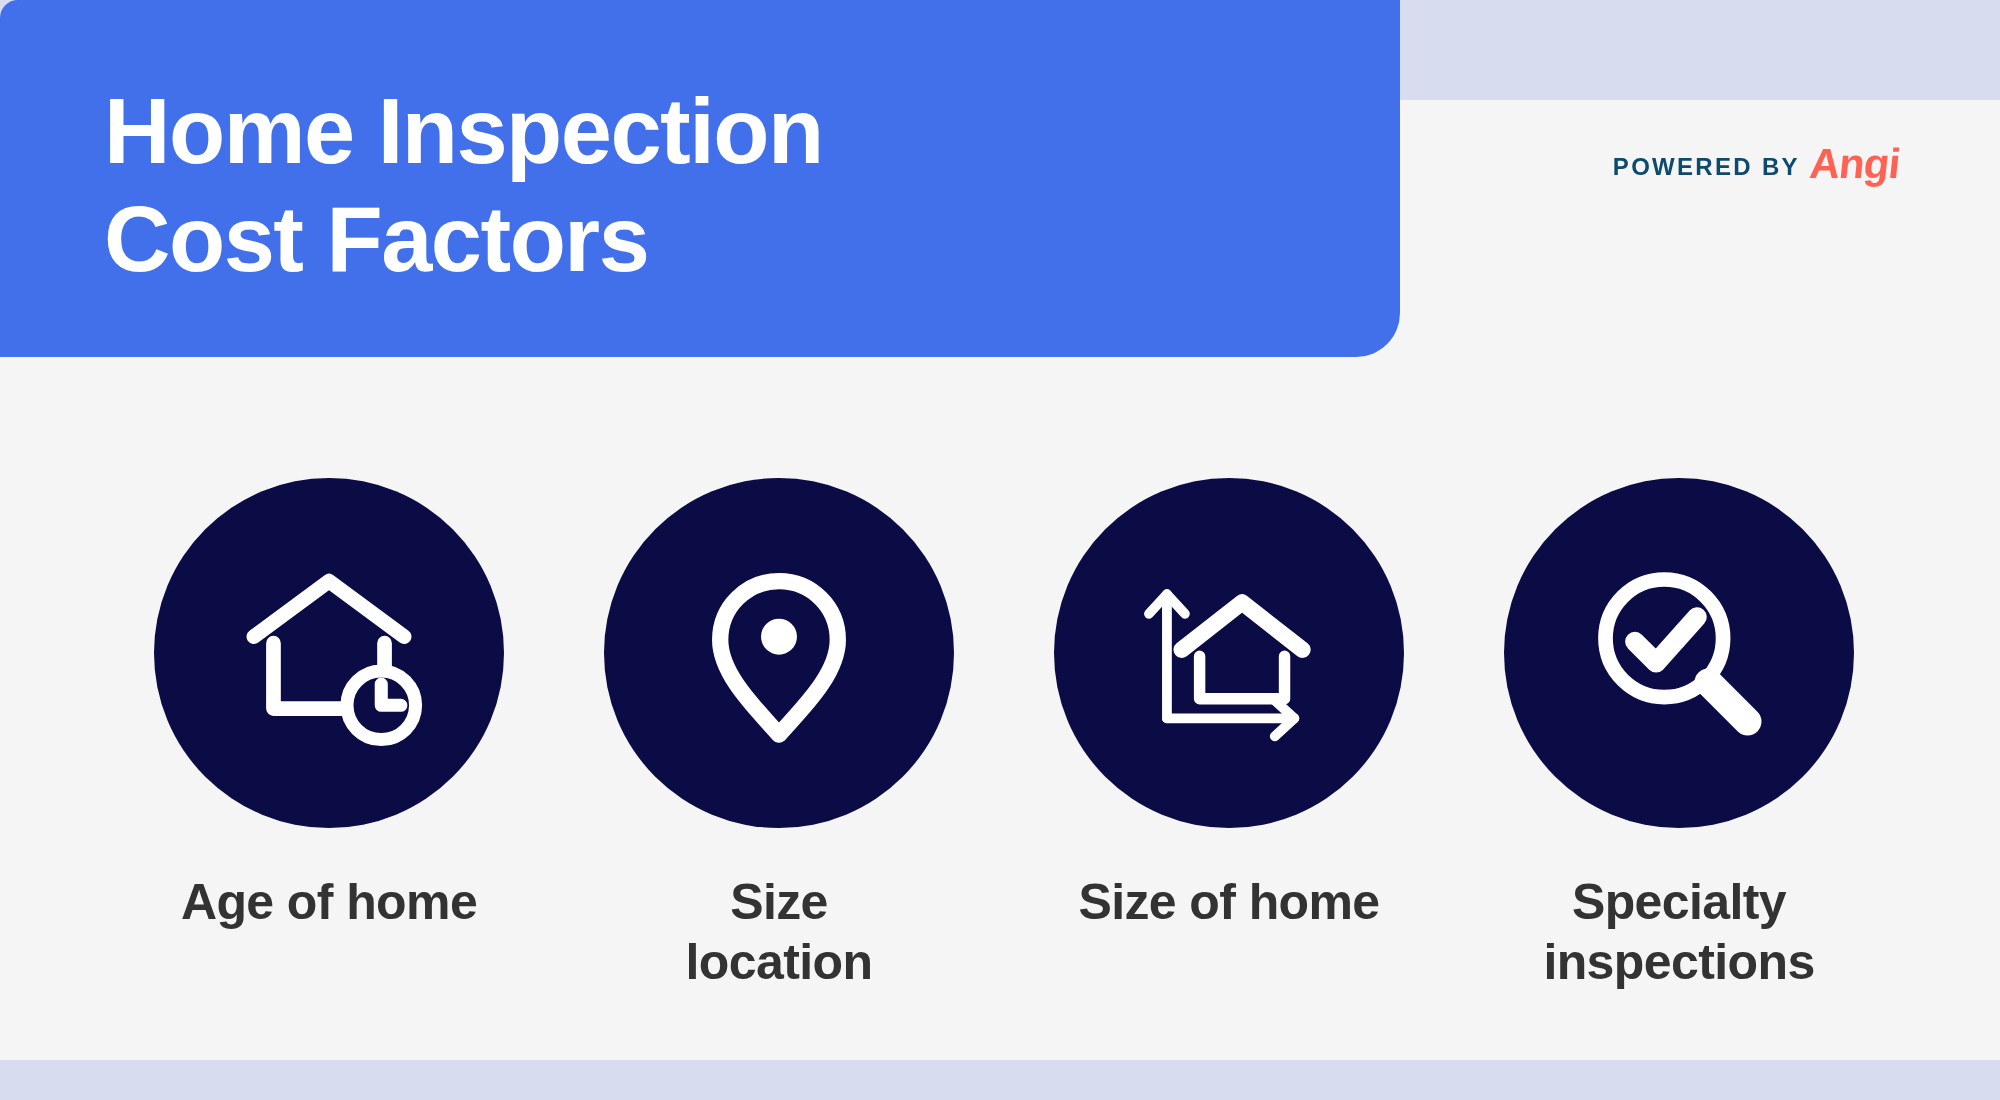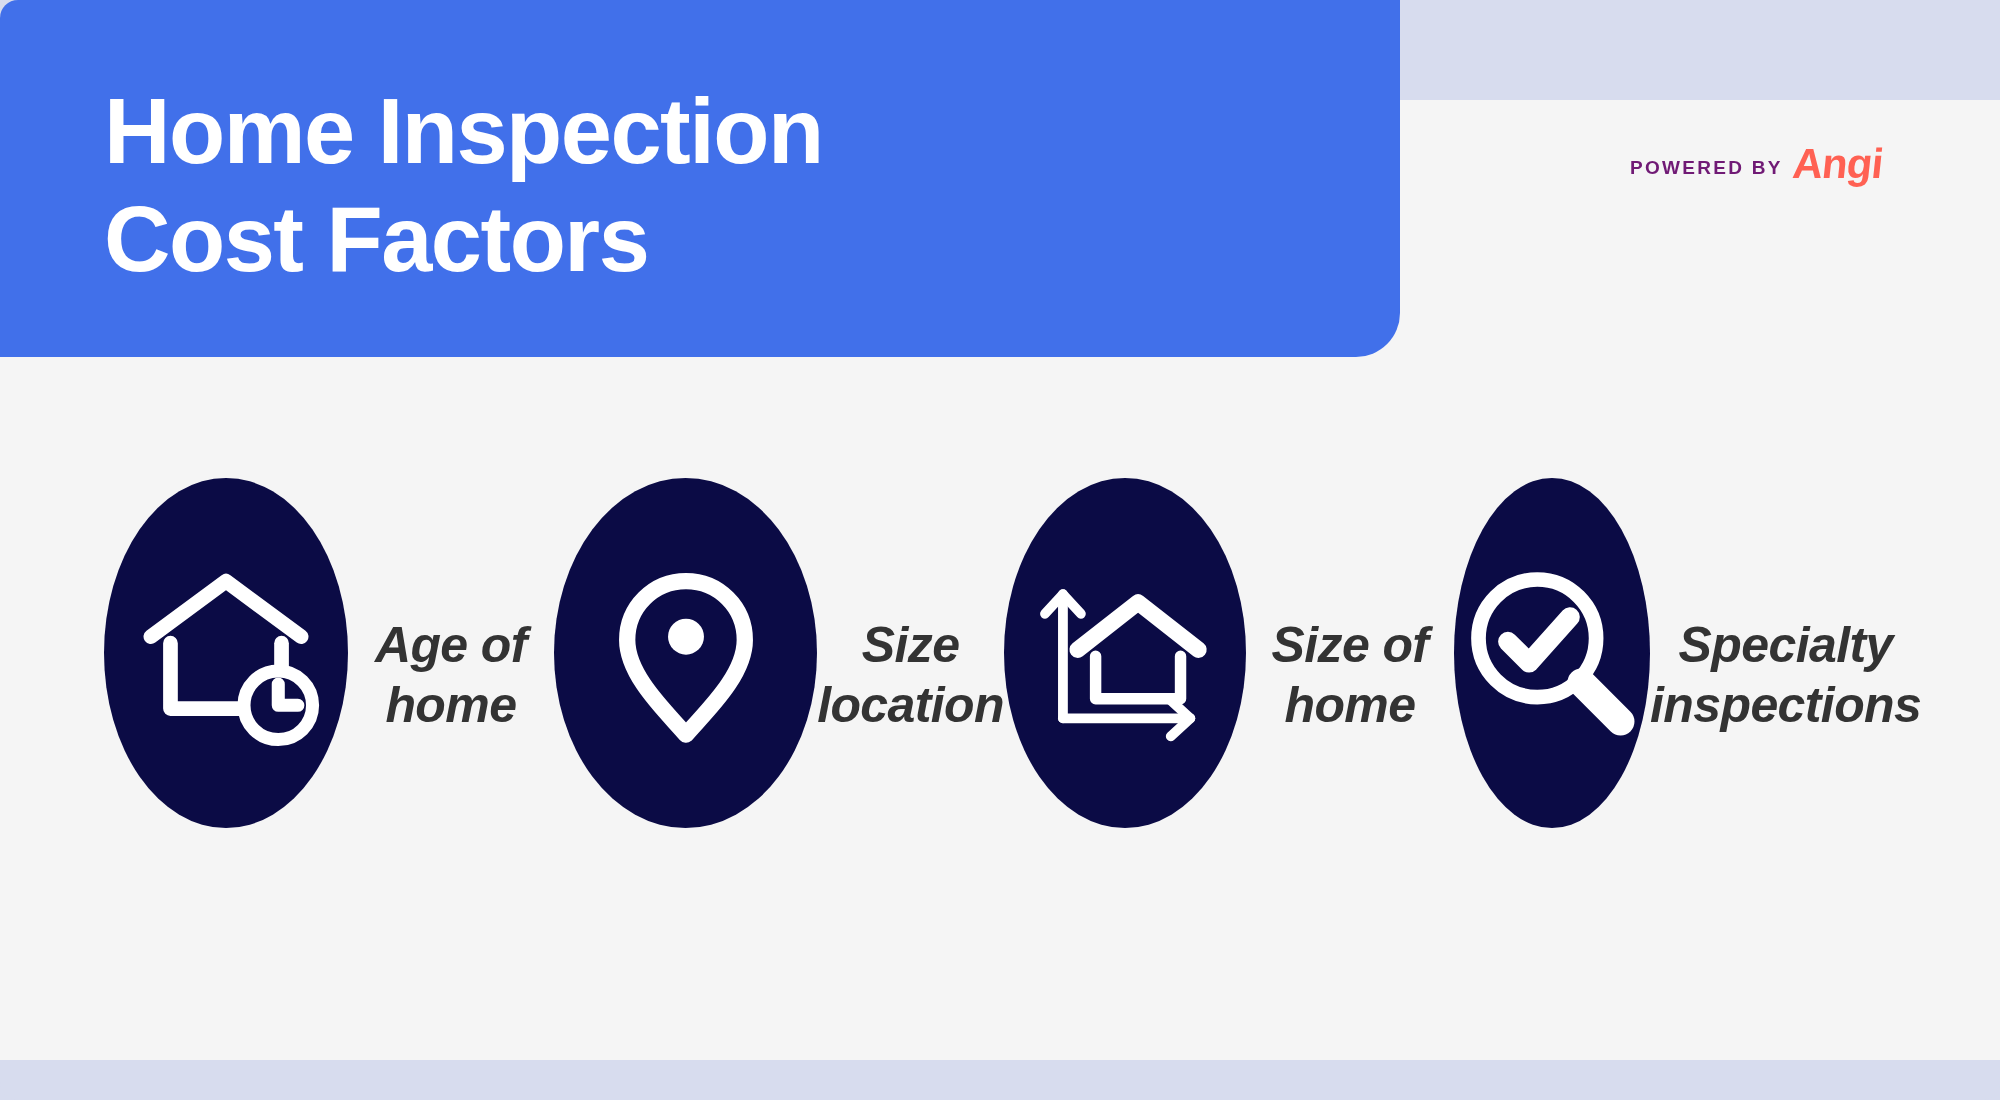--- a/index.html
+++ b/index.html
@@ -75,24 +75,24 @@
     margin: 0;
   }
   .brand-sub {
     display: flex;
     align-items: center;
     justify-content: center;
     gap: 10px;
     margin-top: 16px;
   }
   .brand-powered {
-    color: #701a75;
-    font-family: "Liberation Sans", sans-serif;
-    font-weight: bold;
-    font-size: 19px;
+    color: #0c4a6e;
+    font-family: "Liberation Sans", sans-serif;
+    font-weight: bold;
+    font-size: 24px;
     letter-spacing: 2.3px;
     line-height: 1;
     text-align: center;
   }
   .brand-angi {
     color: #FF6153;
     font-family: "Liberation Sans", sans-serif;
     font-weight: bold;
     font-size: 42px;
     line-height: 1;
@@ -108,23 +108,22 @@
     left: 104px;
     top: 478px;
     width: 1800px;
     display: flex;
     justify-content: flex-start;
     gap: 0;
   }
   .factor {
     width: 450px;
     display: flex;
-    flex-direction: row;
+    flex-direction: column;
     align-items: center;
-    font-style: italic;
   }
   .factor-circle {
     width: 350px;
     height: 350px;
     border-radius: 50%;
     background: #0B0B45;
     display: flex;
     align-items: center;
     justify-content: center;
   }

